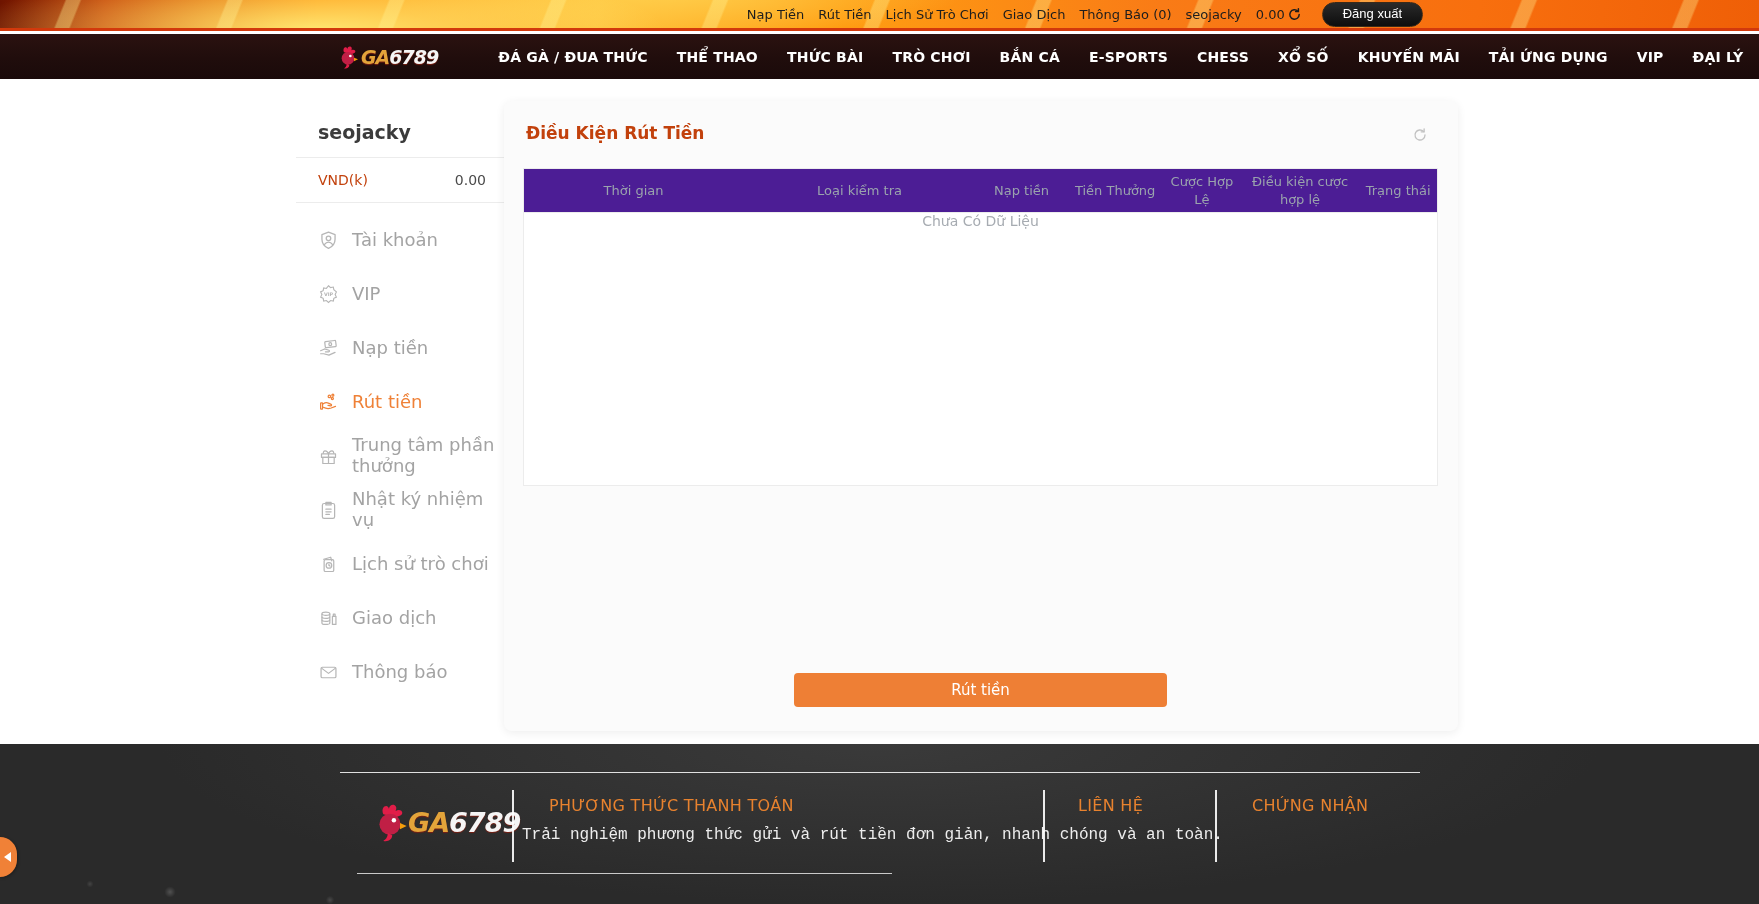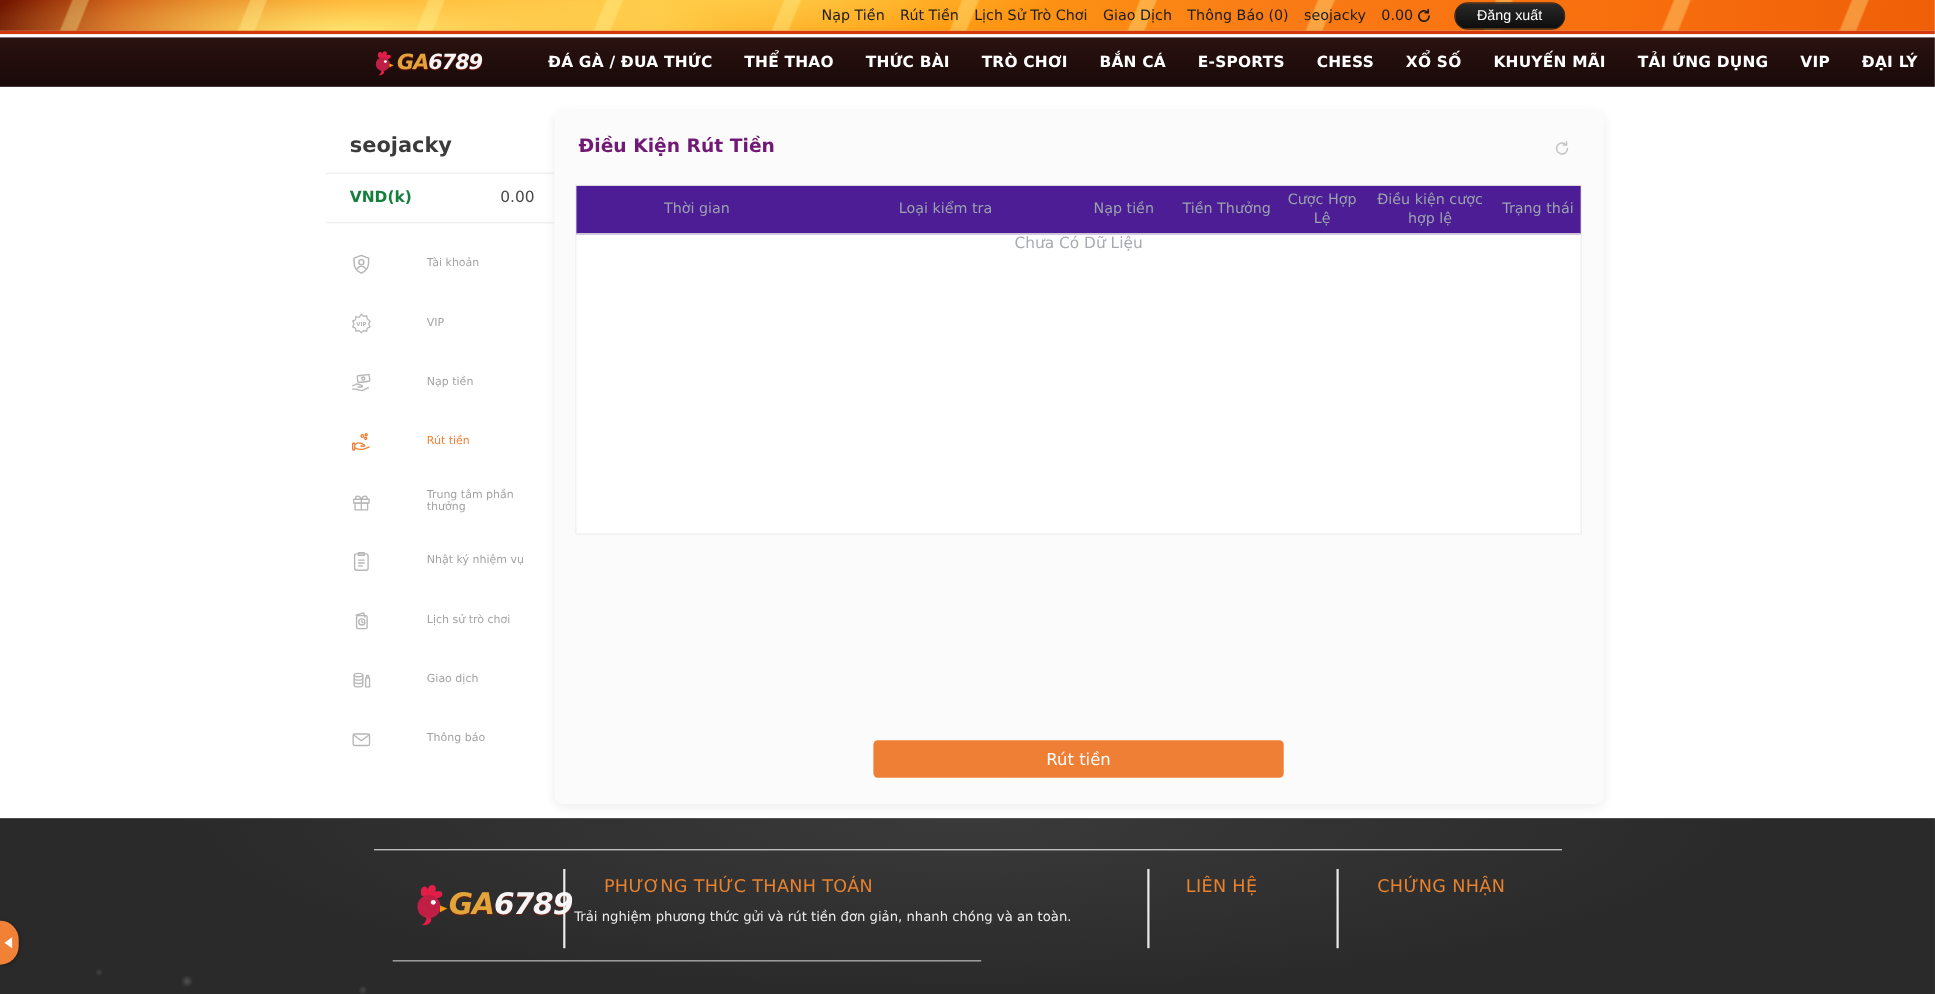--- a/index.html
+++ b/index.html
@@ -45,38 +45,38 @@
 
   
   .content { position:absolute; left:0; top:79px; width:1759px; height:665px; background:#fff; }
 
   
   .sidebar { position:absolute; left:296px; top:22px; width:208px; }
   .sb-user { font-size:19px; font-weight:bold; color:#3b3b3b; padding:20px 0 14px 22px; }
   .sb-div { height:1px; background:#ececec; }
   .sb-balance { display:flex; justify-content:space-between; align-items:center;
                 padding:14px 18px 14px 22px; font-size:14px; }
-  .sb-balance .cur { color:#15803d;font-weight:bold; }
+  .sb-balance .cur { color:#c2410c; }
   .sb-balance .val { color:#4a4a4a; }
   .sb-menu { padding-top:10px; }
   .sb-item { display:flex; align-items:center; gap:13px; height:54px;
              padding-left:22px; cursor:pointer; color:#a3a3a3; }
   .sb-item .ic { width:21px; height:21px; flex:0 0 21px; color:#b6b6b6; }
-  .sb-item .lb { font-size:10px; line-height:1.15; width:146px;margin-left:36px; }
+  .sb-item .lb { font-size:18px; line-height:1.15; width:146px; }
   .sb-item.active { color:#ef8137; }
   .sb-item.active .ic { color:#ef8137; }
 
   
   .card {
     position:absolute; left:504px; top:22px; width:954px; height:630px;
     background:#fbfbfb; border-radius:8px;
     box-shadow:0 2px 10px rgba(0,0,0,.07);
   }
   .card-title { position:absolute; left:22px; top:22px; font-size:17px;
-                font-weight:bold; color:#701a75; }
+                font-weight:bold; color:#c2410c; }
   .card-refresh { position:absolute; right:30px; top:26px; width:16px; height:16px;
                   color:#c2c2c2; cursor:pointer; }
   .table { position:absolute; left:19px; top:67px; width:915px;
            border:1px solid #ececec; background:#fff; }
   .thead { display:flex; background:#4c1d95; border-bottom:1px solid #ececec;
            min-height:42px; align-items:center; }
   .th { font-size:13px; color:#9aa3ad; text-align:center; line-height:1.35; padding:4px; }
   .c1{width:24%;} .c2{width:25.5%;} .c3{width:10%;} .c4{width:10.5%;}
   .c5{width:8.5%;} .c6{width:13%;} .c7{width:8.5%;}
   .tbody { height:272px; display:flex; align-items:flex-start; justify-content:center; }
@@ -99,21 +99,21 @@
   }
   .f-line-top { position:absolute; left:340px; top:28px; width:1080px; height:1px;
                 background:rgba(255,255,255,.85); }
   .f-line-bottom { position:absolute; left:357px; top:129px; width:535px; height:1px;
                    background:rgba(255,255,255,.75); }
   .f-logo { position:absolute; left:372px; top:58px; display:flex; align-items:center; cursor:pointer; }
   .f-logo .logo-text { font-size:27px; }
   .f-vdiv { position:absolute; top:46px; height:72px; width:2px; background:rgba(255,255,255,.9); }
   .f-vdiv.d1{left:512px;} .f-vdiv.d2{left:1043px;} .f-vdiv.d3{left:1215px;}
   .f-heading { position:absolute; top:52px; font-size:16px; color:#e8822e; letter-spacing:.3px;margin-left:27px; }
-  .f-desc { position:absolute; left:522px; top:82px; font-size:12px; color:#ededed; }
+  .f-desc { position:absolute; left:522px; top:82px; font-size:16px; color:#ededed;font-family:Liberation Mono, monospace; }
   .h-pay{left:522px;} .h-contact{left:1051px;} .h-cert{left:1225px;}
 
   
   .edge-widget {
     position:absolute; left:0; top:837px; width:17px; height:40px;
     background:#f08137; border-radius:0 20px 20px 0;
     display:flex; align-items:center; justify-content:center; cursor:pointer;
     box-shadow:1px 1px 3px rgba(0,0,0,.3);
   }
   .edge-widget .tri { width:0; height:0; border-top:5px solid transparent;

